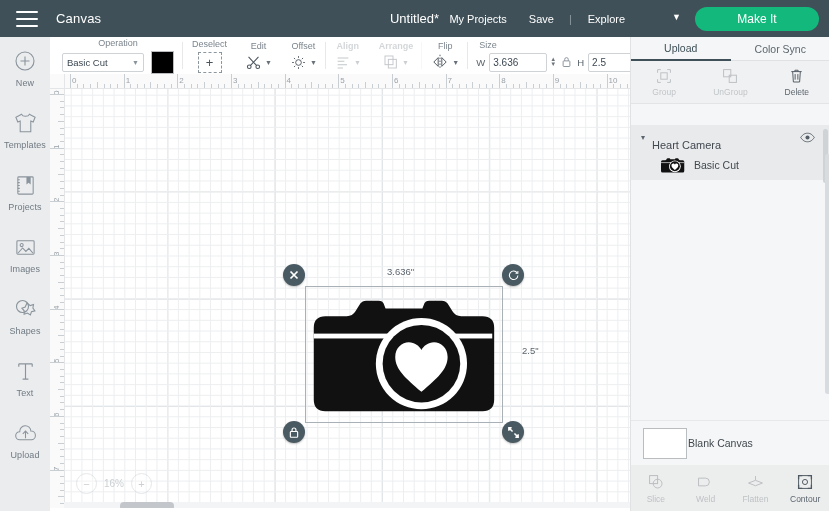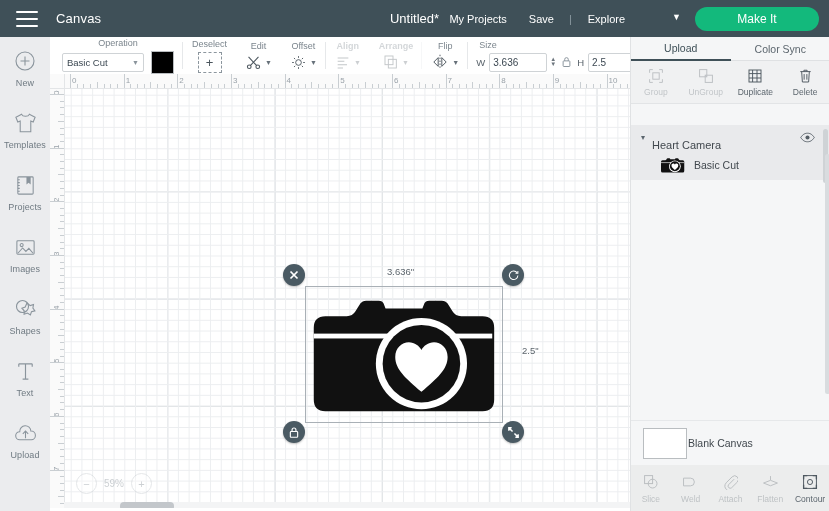--- a/index.html
+++ b/index.html
@@ -592,21 +592,21 @@
         <div class="tick" style="top: 408.962px; height: 1px; width: 4px; left: 10px;"></div>
         <div class="tick" style="top: 415.669px; height: 1px; width: 4px; left: 10px;"></div>
         <div class="tick" style="top: 422.375px; height: 1px; width: 6px; left: 8px;"></div>
         <div class="tick" style="top: 429.081px; height: 1px; width: 4px; left: 10px;"></div>
         <div class="tick" style="top: 435.788px; height: 1px; width: 4px; left: 10px;"></div>
       </div>
     <div class="ruler-corner"></div>
 
     <div class="zoomctl">
       <div class="zbtn">−</div>
-      <div class="zval">59%</div>
+      <div class="zval">16%</div>
       <div class="zbtn">+</div>
     </div>
 
     <div class="hscroll">
       <div class="thumb"></div>
     </div>
   </div>
 
   <div class="rightpanel">
 
@@ -626,29 +626,20 @@
         <span class="lbl">Group</span>
       </div>
       <div class="raction disabled">
         <span class="ic">
           <svg width="16" height="16" viewBox="0 0 20 20" fill="none" stroke="currentColor" stroke-width="1.2">
             <rect x="2" y="2" width="9" height="9"></rect>
               <rect x="9" y="9" width="9" height="9"></rect>
           </svg>
         </span>
         <span class="lbl">UnGroup</span>
-      </div>
-      <div class="raction">
-        <span class="ic">
-          <svg width="16" height="16" viewBox="0 0 20 20" fill="none" stroke="currentColor" stroke-width="1.2">
-            <rect x="2.5" y="2.5" width="15" height="15"></rect>
-            <path d="M2.5 7h15M7 2.5v15M12.5 2.5v15M2.5 12.5h15"></path>
-          </svg>
-        </span>
-        <span class="lbl">Duplicate</span>
       </div>
       <div class="raction">
         <span class="ic">
           <svg width="15" height="16" viewBox="0 0 18 20" fill="none" stroke="currentColor" stroke-width="1.2">
             <path d="M2.5 4.5h13M7 4.5V2.8h4v1.7M4.2 4.5l0.9 13h7.8l0.9-13"></path>
             <path d="M7.3 7.6v7M10.7 7.6v7"></path>
           </svg>
         </span>
         <span class="lbl">Delete</span>
       </div>
@@ -700,28 +691,20 @@
       <div class="btool disabled">
         <span class="ic">
           <svg width="17" height="14" viewBox="0 0 22 16" fill="none" stroke="currentColor" stroke-width="1.2">
             <path d="M2 3 h9 a5 5 0 0 1 0 10 H2 Z"></path>
           </svg>
         </span>
         <span class="lbl">Weld</span>
       </div>
       <div class="btool disabled">
         <span class="ic">
-          <svg width="15" height="16" viewBox="0 0 18 20" fill="none" stroke="currentColor" stroke-width="1.2">
-            <path d="M13.5 6.5 L6.6 13.4 a2.7 2.7 0 0 0 3.8 3.8 l7.2-7.2 a4.6 4.6 0 0 0-6.5-6.5 L3.6 11 a6.4 6.4 0 0 0 9 9"></path>
-          </svg>
-        </span>
-        <span class="lbl">Attach</span>
-      </div>
-      <div class="btool disabled">
-        <span class="ic">
           <svg width="17" height="15" viewBox="0 0 22 18" fill="none" stroke="currentColor" stroke-width="1.2">
             <path d="M11 2 V7"></path>
             <path d="M2 11 L11 7.5 L20 11 L11 14.5 Z"></path>
           </svg>
         </span>
         <span class="lbl">Flatten</span>
       </div>
       <div class="btool">
         <span class="ic">
           <svg width="16" height="16" viewBox="0 0 20 20" fill="none" stroke="currentColor" stroke-width="1.2">

